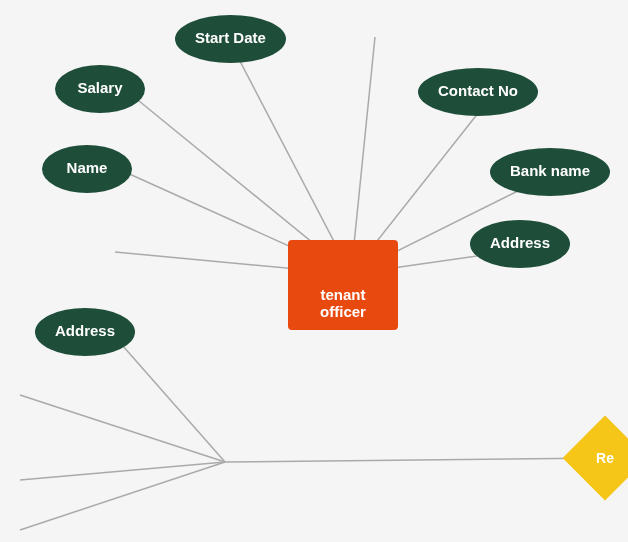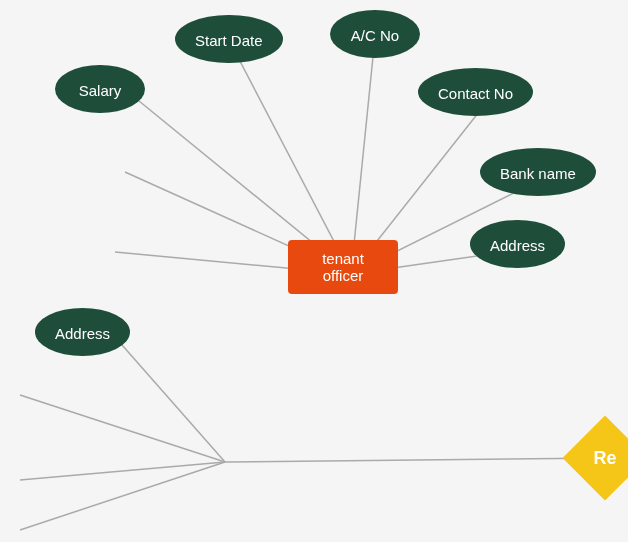--- a/index.html
+++ b/index.html
@@ -19,25 +19,25 @@
     svg.lines {
       position: absolute;
       top: 0; left: 0;
       width: 628px;
       height: 542px;
       pointer-events: none;
     }
     .node {
       position: absolute;
       display: flex;
-      align-items: flex-end;
+      align-items: flex-start;
       justify-content: center;
       text-align: center;
       font-size: 15px;
-      font-weight: 400;
+      font-weight: 700;
     }
     .node-ellipse {
       background: #1e4d3a;
       color: #fff;
       border-radius: 50%;
       padding: 14px 20px;
       min-width: 90px;
       min-height: 48px;
     }
     .node-rect {
@@ -76,51 +76,51 @@
     <line x1="225" y1="462" x2="20" y2="480" stroke="#aaa" stroke-width="1.5"></line>
     <line x1="225" y1="462" x2="20" y2="530" stroke="#aaa" stroke-width="1.5"></line>
 
     <line x1="225" y1="462" x2="608" y2="458" stroke="#aaa" stroke-width="1.5"></line>
   </svg>
 
   <div class="node node-ellipse" style="left: 175px; top: 15px;">
     <span>Start Date</span>
   </div>
 
-  <div class="node node-ellipse" style="left: 330px; top: 10px;">
-    <span>A/C No</span>
-  </div>
 
   <div class="node node-ellipse" style="left: 55px; top: 65px;">
     <span>Salary</span>
   </div>
 
   <div class="node node-ellipse" style="left: 418px; top: 68px;">
     <span>Contact No</span>
   </div>
 
-  <div class="node node-ellipse" style="left: 480px; top: 148px;">
+  <div class="node node-ellipse" style="left: 490px; top: 148px;">
     <span>Bank name</span>
   </div>
 
+  <div class="node node-ellipse" style="left: 42px; top: 145px;">
+    <span>Name</span>
+  </div>
 
   <div class="node node-ellipse" style="left: 470px; top: 220px;">
     <span>Address</span>
   </div>
 
 
   <div class="node node-ellipse" style="left: 35px; top: 308px;">
     <span>Address</span>
   </div>
 
   <div class="node node-rect" style="left: 288px; top: 240px; width: 110px;">
-    <span style="white-space:pre-line;">tenant
+    <span style="white-space:pre-line;margin-top:36px;">tenant
 officer</span>
   </div>
 
 
   <div style="position:absolute; left: 575px; top: 428px; width: 60px; height: 60px;">
     <div style="width:60px; height:60px; background:#f5c518; transform:rotate(45deg); display:flex; align-items:center; justify-content:center; overflow:hidden;">
     </div>
-    <span style="position:absolute; top:50%; left:50%; transform:translate(-50%,-50%); color:#fff; font-size:18px; font-weight:600;">Re</span>
+    <span style="position:absolute; top:50%; left:50%; transform:translate(-50%,-50%); color:#fff; font-size:14px; font-weight:600;">Re</span>
   </div>
 
 </div>
 
 </body></html>

